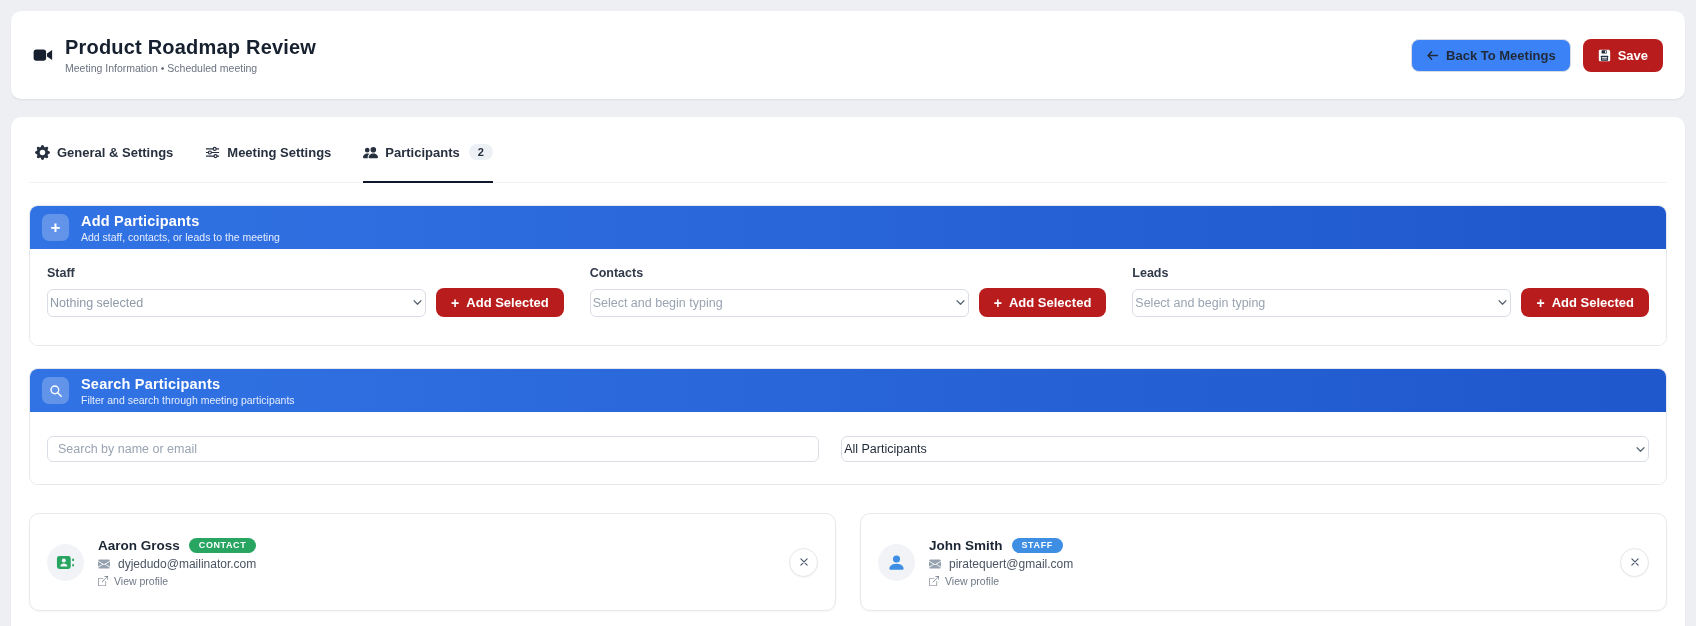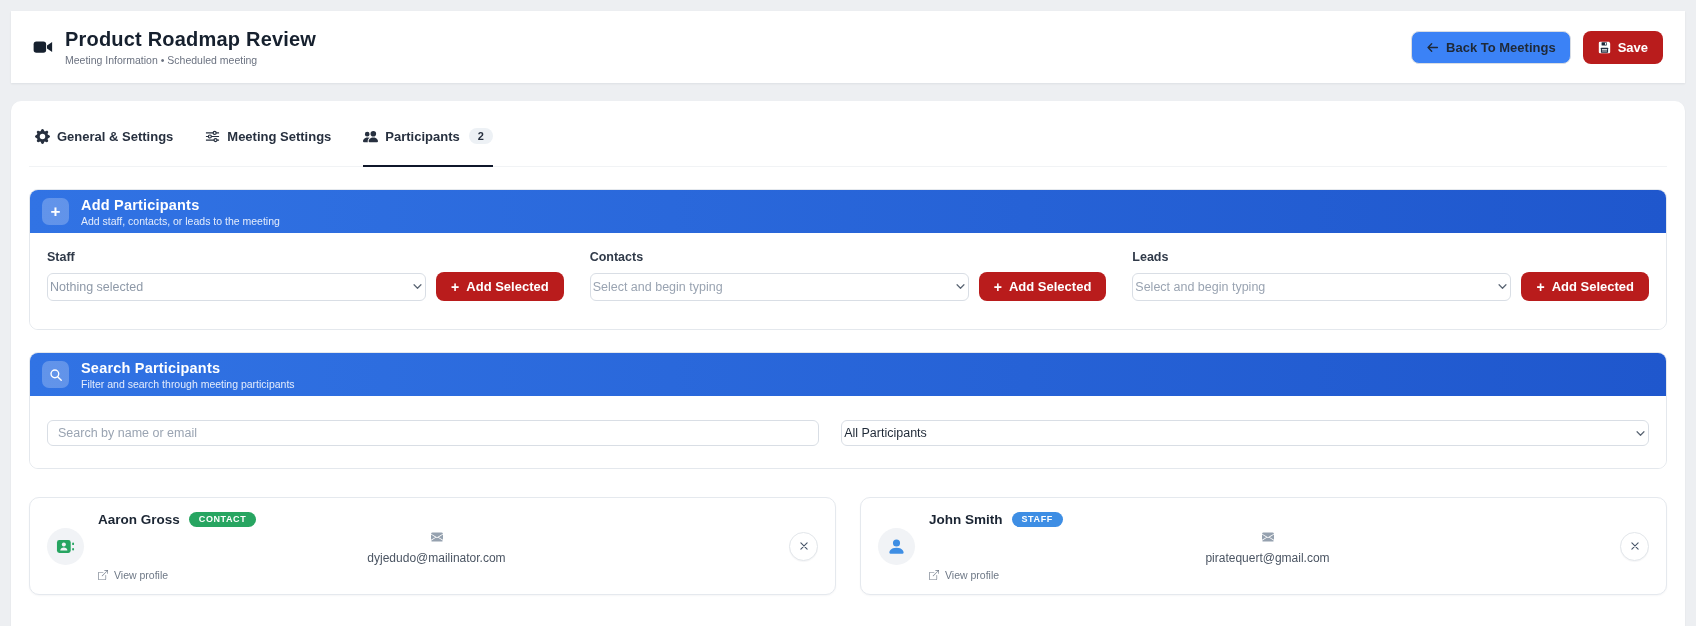--- a/index.html
+++ b/index.html
@@ -1,21 +1,21 @@
 <!DOCTYPE html>
 <html><head>
 <meta charset="utf-8">
 <style>
   * { margin:0; padding:0; box-sizing:border-box; }
   html,body { width:1696px; height:626px; overflow:hidden; }
   body { background:#edeff2; font-family:"Liberation Sans", sans-serif; color:#1f2937; }
   .page { padding:11px; }
 
   
-  .header-card { height:72px; background:#fff; border-radius:0;
+  .header-card { height:88px; background:#fff; border-radius:10px;
     box-shadow:0 1px 2px rgba(16,24,40,.07); display:flex; align-items:center;
     padding:0 22px; margin-bottom:18px; }
   .title-wrap { display:flex; align-items:center; gap:12px; }
   .cam-icon svg { width:20px; height:20px; display:block; }
   .title-text h1 { font-size:20px; font-weight:bold; color:#16202e; letter-spacing:.2px; }
   .title-text .subtitle { font-size:10.5px; color:#6b7280; margin-top:3px; }
   .header-actions { margin-left:auto; display:flex; align-items:center; gap:12px; }
   .btn { display:inline-flex; align-items:center; gap:7px; border-radius:8px;
     font-size:13px; font-weight:bold; cursor:pointer; border:1px solid transparent; }
   .btn-outline { background:#3b82f6; border-color:#d8dde4; color:#1f2937; padding:8px 14px; }
@@ -76,21 +76,21 @@
     box-shadow:0 1px 2px rgba(16,24,40,.04); display:flex; align-items:center;
     padding:0 17px; gap:14px; }
   .avatar { width:37px; height:37px; border-radius:50%; background:#f1f3f6;
     display:flex; align-items:center; justify-content:center; flex:none; }
   .avatar svg { width:19px; height:19px; display:block; }
   .p-info { flex:1; min-width:0; }
   .p-name-row { display:flex; align-items:center; gap:9px; }
   .p-name { font-size:13.5px; font-weight:bold; color:#1b2533; }
   .p-badge { color:#fff; font-size:9px; font-weight:bold; letter-spacing:.6px;
     border-radius:999px; padding:3px 10px; line-height:1; }
-  .p-email-row { display:flex; align-items:center; gap:8px; margin-top:4px;flex-direction:column; }
+  .p-email-row { display:flex; align-items:center; gap:8px; margin-top:4px; }
   .p-email-row svg { width:12px; height:12px; flex:none; }
   .p-email { font-size:12px; color:#4b5563; }
   .p-view-row { display:flex; align-items:center; gap:6px; margin-top:4px; cursor:pointer; }
   .p-view-row svg { width:10px; height:10px; flex:none; }
   .p-view { font-size:10.5px; color:#6e7886; }
   .remove-btn { width:29px; height:29px; border-radius:50%; border:1px solid #e2e6ea;
     background:#fff; display:flex; align-items:center; justify-content:center;
     cursor:pointer; flex:none; box-shadow:0 1px 1px rgba(16,24,40,.04); }
   .remove-btn svg { width:10px; height:10px; display:block; }
 </style>

